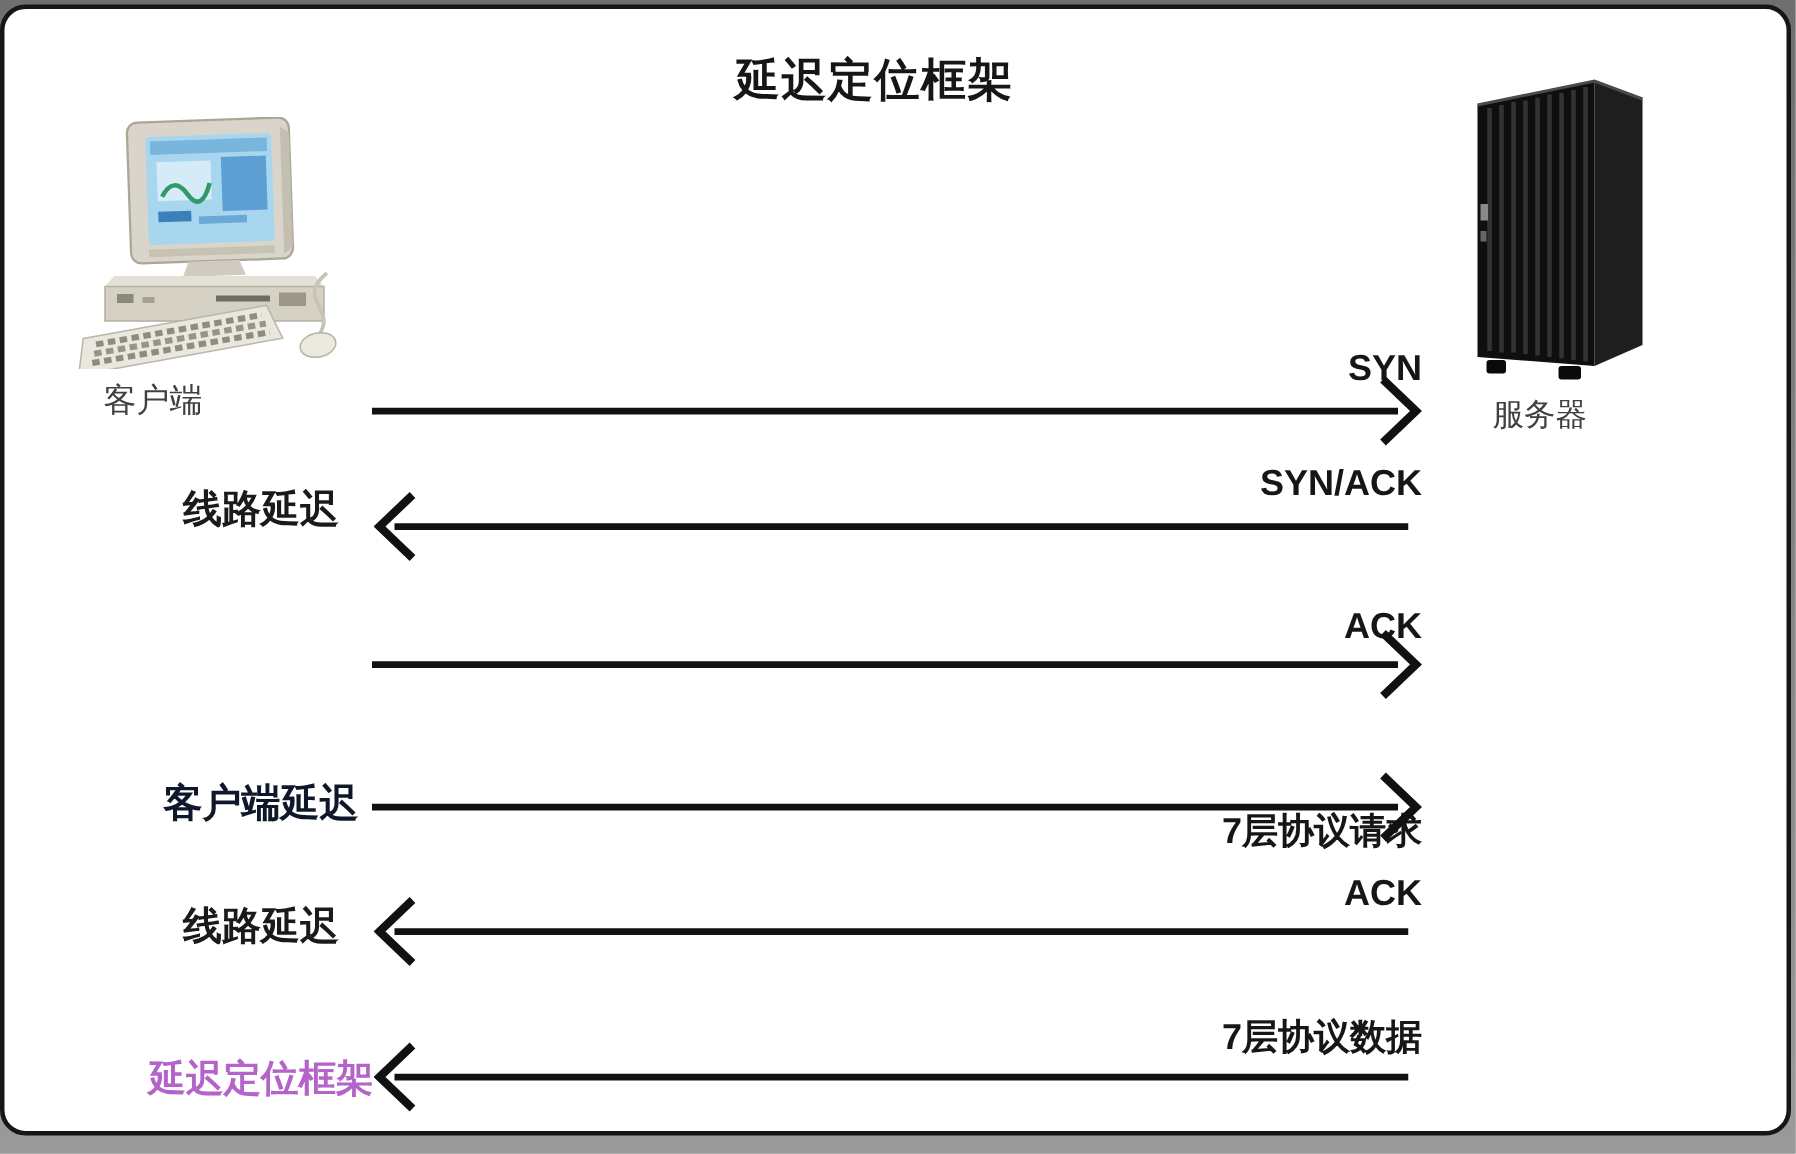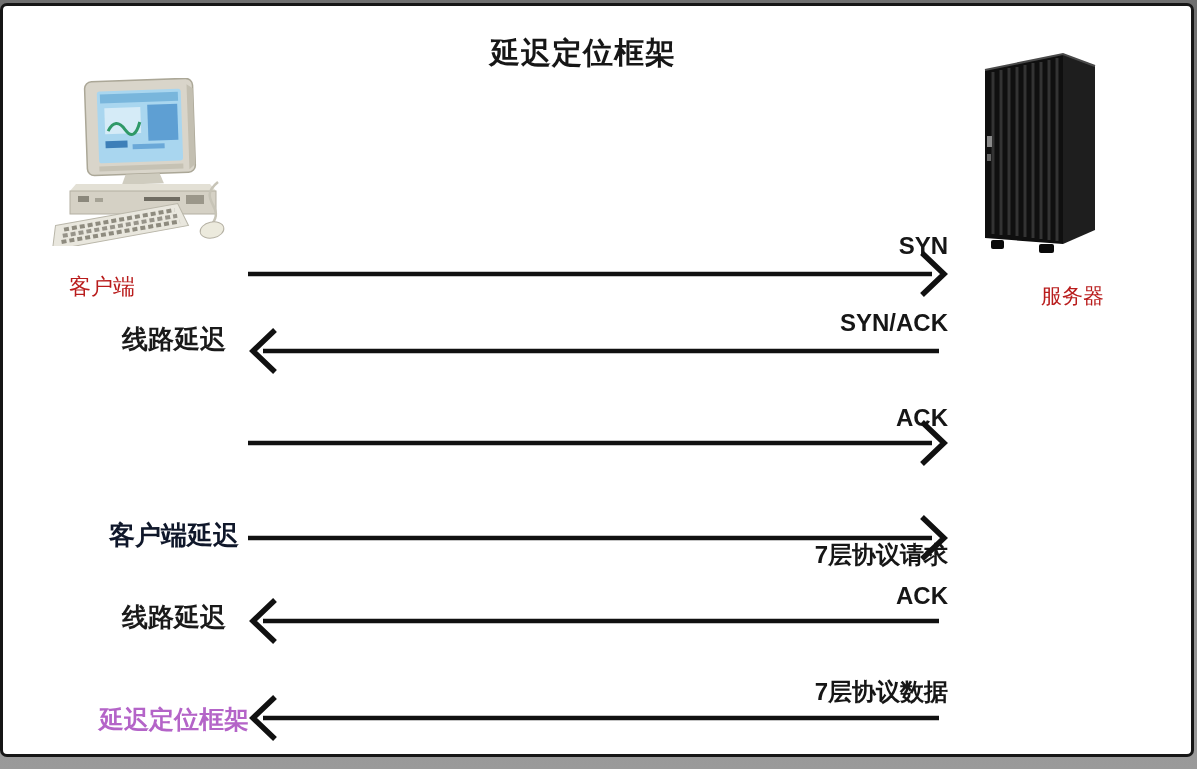--- a/index.html
+++ b/index.html
@@ -7,31 +7,31 @@
     width:1197px;height:769px;
     font-family:"Liberation Sans","DejaVu Sans",sans-serif;
     background:#8a8a8a;position:relative;overflow:hidden;
   }
   .frame-outer{
     position:absolute;left:0;top:0;width:1197px;height:769px;
     background:linear-gradient(#6f6f6f,#9a9a9a);
   }
   .panel{
     position:absolute;left:0;top:3px;right:3px;bottom:12px;
-    background:#ffffff;border:3px solid #161616;border-radius:7px;
+    background:#ffffff;border:3px solid #161616;border-radius:17px;
     box-sizing:border-box;
   }
   .abs{position:absolute;}
   .title{
     left:0;top:27px;width:1160px;text-align:center;
     font-size:30px;font-weight:bold;color:#161616;letter-spacing:1px;
   }
-  .node-label{font-size:22px;font-weight:500;color:#b91c1c;margin-top:20px;}
+  .node-label{font-size:22px;font-weight:500;color:#404040;}
   .client-label{left:66px;top:246px;}
-  .server-label{left:1038px;top:256px;font-size:21px;}
+  .server-label{left:992px;top:256px;font-size:21px;}
   .msg-label{
     left:245px;width:700px;text-align:right;
     font-size:24px;font-weight:bold;color:#161616;line-height:28px;
   }
   .side-label{
     left:93px;width:156px;text-align:center;
     font-size:26px;font-weight:bold;color:#1a1a1a;line-height:30px;
     white-space:nowrap;
   }
   .ar-right{left:245px;width:700px;height:52px;}

